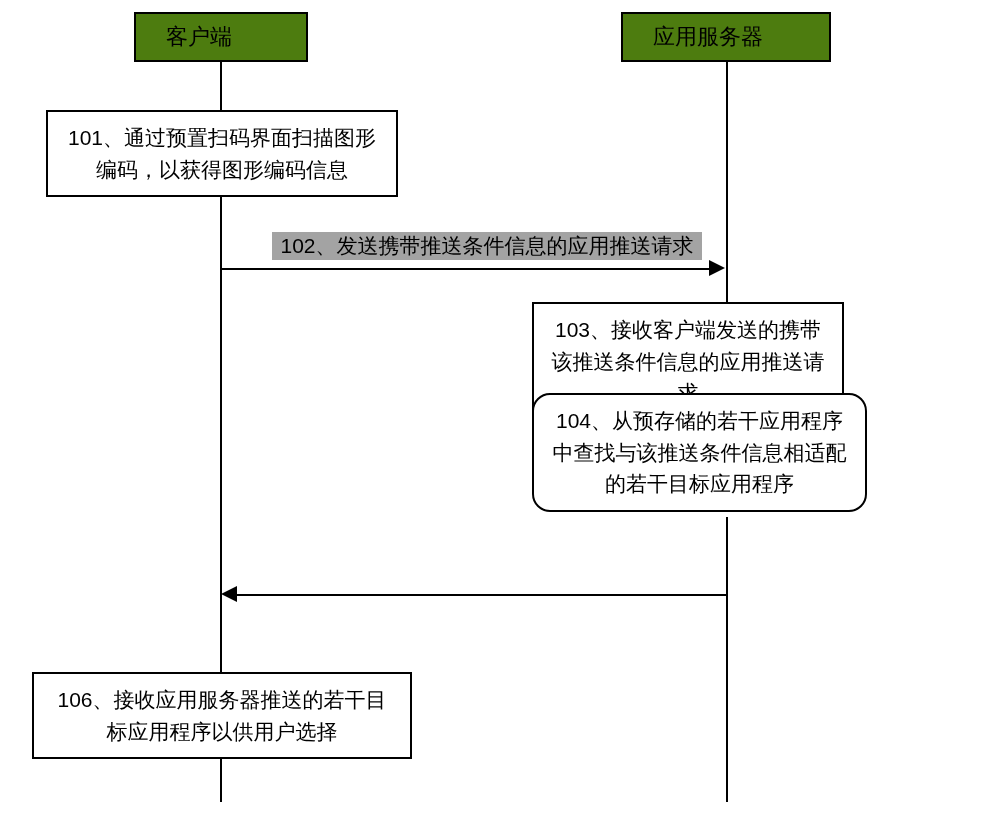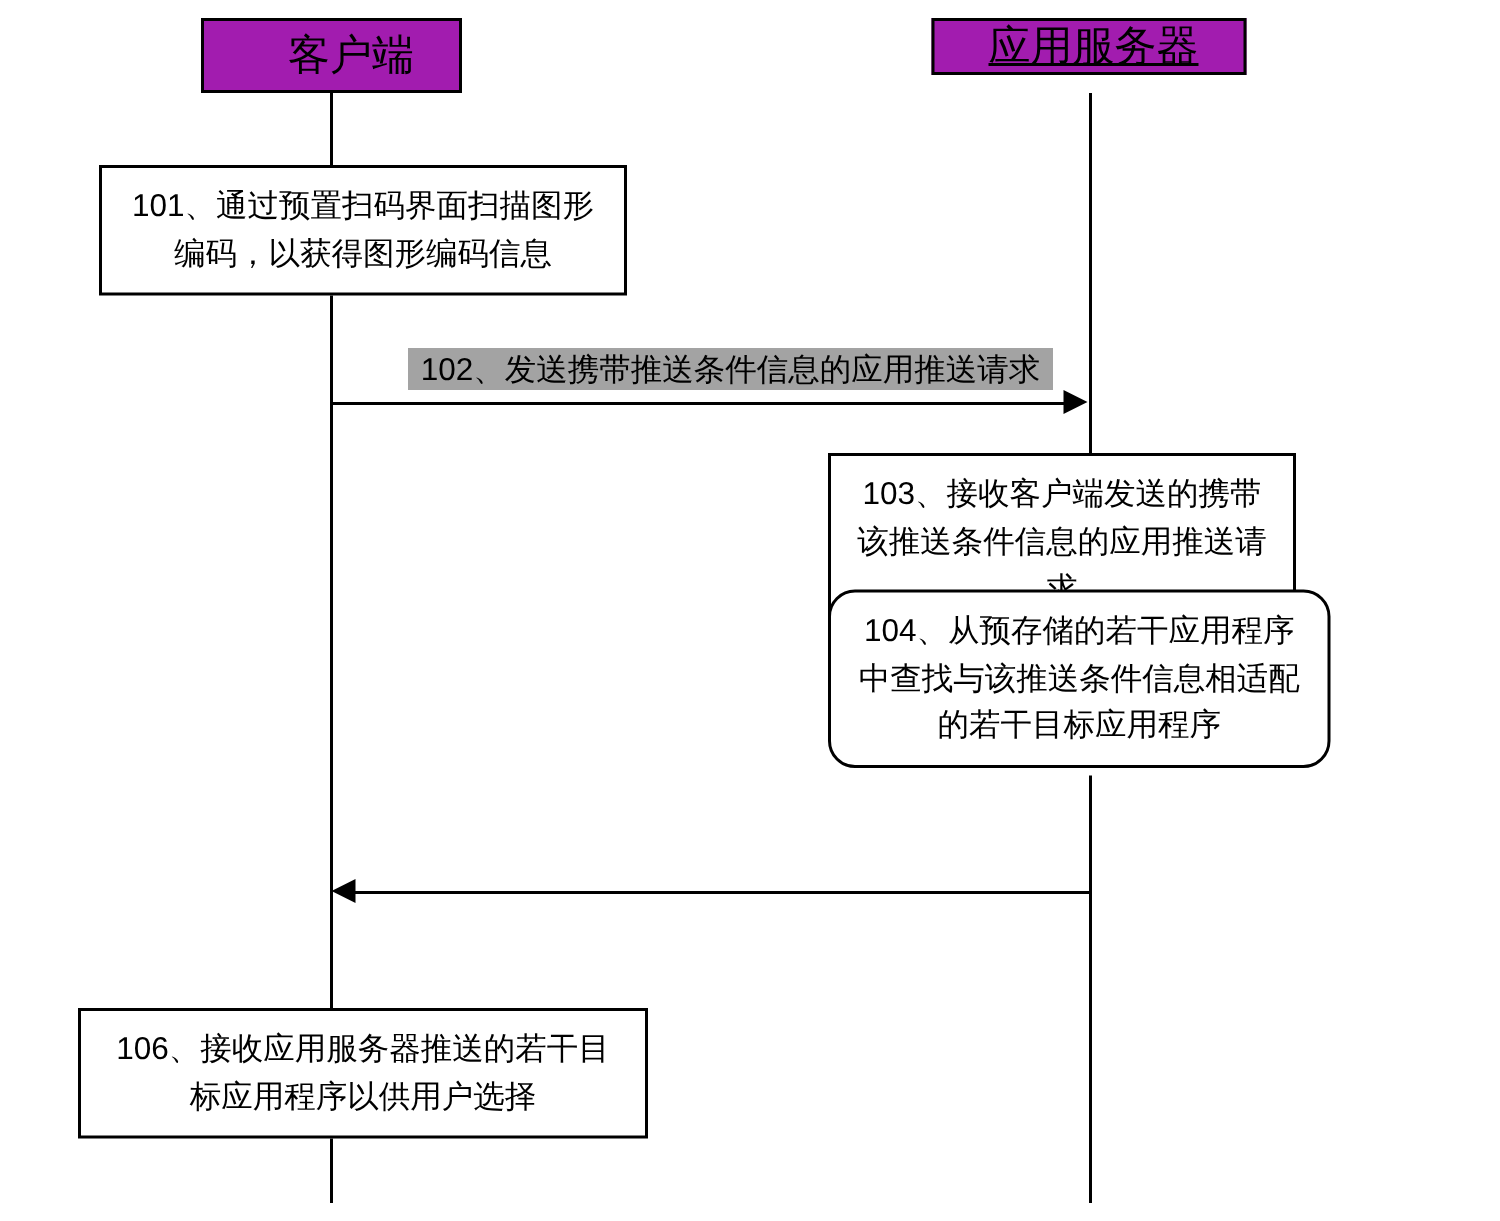--- a/index.html
+++ b/index.html
@@ -15,42 +15,41 @@
       position: relative;
     }
     .diagram {
       position: relative;
       width: 100%;
       height: 100%;
     }
     .lifeline-header {
       position: absolute;
       border: 2px solid #000;
-      background: #a21caf;
+      background: #4d7c0f;
       padding: 10px 30px;
-      font-size: 28px;
+      font-size: 22px;
       text-align: center;
       display: flex;
       align-items: center;
-      justify-content: flex-end;
+      justify-content: flex-start;
     }
     .lifeline-line {
       position: absolute;
       border-left: 2px solid #000;
       width: 0;
     }
     .step-box {
       position: absolute;
       border: 2px solid #000;
       background: #fff;
       padding: 10px 14px;
       font-size: 21px;
       line-height: 1.5;
       text-align: center;
-      margin-left: 20px;
     }
     .arrow-label {
       position: absolute;
       font-size: 21px;
       text-align: center;
       background: #a3a3a3;
     }
     .arrow-line {
       position: absolute;
       border-top: 2px solid #000;
@@ -75,21 +74,21 @@
   </style>
 </head>
 <body>
 
 <div class="diagram">
 
   <div class="lifeline-header" style="left:134px; top:12px; width:174px; height:50px;">
     <span>客户端</span>
   </div>
 
-  <div class="lifeline-header" style="left:621px; top:12px; width:210px; height:38px;text-decoration:underline;">
+  <div class="lifeline-header" style="left:621px; top:12px; width:210px; height:50px;">
     <span>应用服务器</span>
   </div>
 
   <div class="lifeline-line" style="left:220px; top:62px; height:48px;"></div>
   <div class="lifeline-line" style="left:220px; top:196px; height:476px;"></div>
   <div class="lifeline-line" style="left:220px; top:758px; height:44px;"></div>
 
   <div class="lifeline-line" style="left:726px; top:62px; height:240px;"></div>
   <div class="lifeline-line" style="left:726px; top:388px; height:18px;"></div>
   <div class="lifeline-line" style="left:726px; top:517px; height:285px;"></div>

